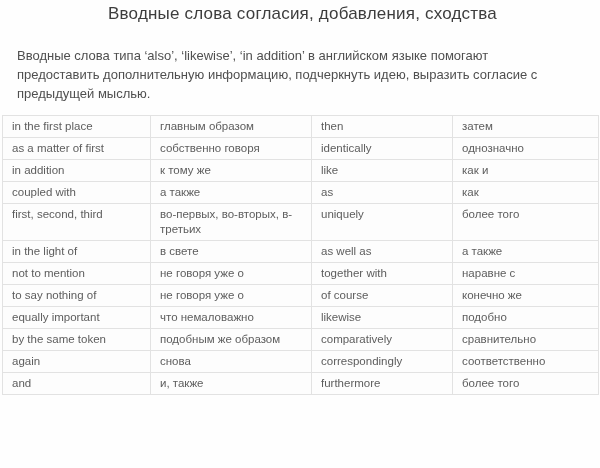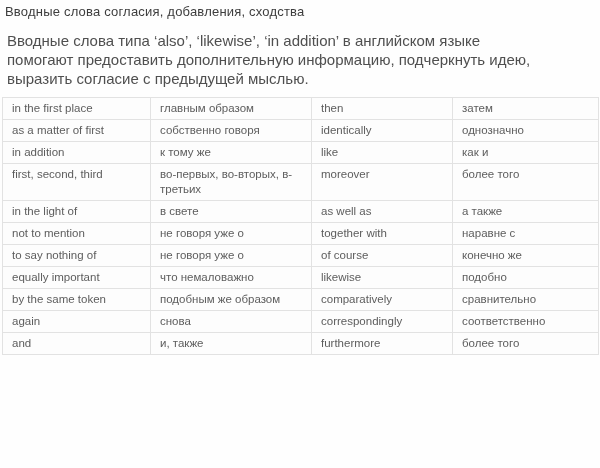--- a/index.html
+++ b/index.html
@@ -11,30 +11,31 @@
   }
   .page {
     width: 600px;
     height: 468px;
     overflow: hidden;
     background: #fefefe;
   }
   h1.page-title {
     margin: 0;
     padding: 4px 0 0 5px;
-    font-size: 13px;
+    font-size: 17px;
     font-weight: 400;
     color: #3d3d3d;
     letter-spacing: 0.2px;
+    text-align: center;
   }
   p.intro {
-    margin: 2px;
+    margin: 12px;
     padding: 10px 0 0 5px;
     max-width: 527px;
-    font-size: 15px;
+    font-size: 13px;
     line-height: 19px;
     color: #4f4f4f;
   }
   table.vocab {
     margin: 9px 0 0 2px;
     border-collapse: collapse;
     table-layout: fixed;
     width: 596px;
     background: #fdfdfd;
   }
@@ -82,26 +83,32 @@
     </tr>
 
 
     <tr>
       <td>in addition</td>
       <td>к тому же</td>
       <td>like</td>
       <td>как и</td>
     </tr>
 
+    <tr>
+      <td>coupled with</td>
+      <td>а также</td>
+      <td>as</td>
+      <td>как</td>
+    </tr>
 
 
     <tr>
       <td>first, second, third</td>
       <td>во-первых, во-вторых, в-третьих</td>
-      <td>moreover</td>
+      <td>uniquely</td>
       <td>более того</td>
     </tr>
 
     <tr>
       <td>in the light of</td>
       <td>в свете</td>
       <td>as well as</td>
       <td>а также</td>
     </tr>
 

